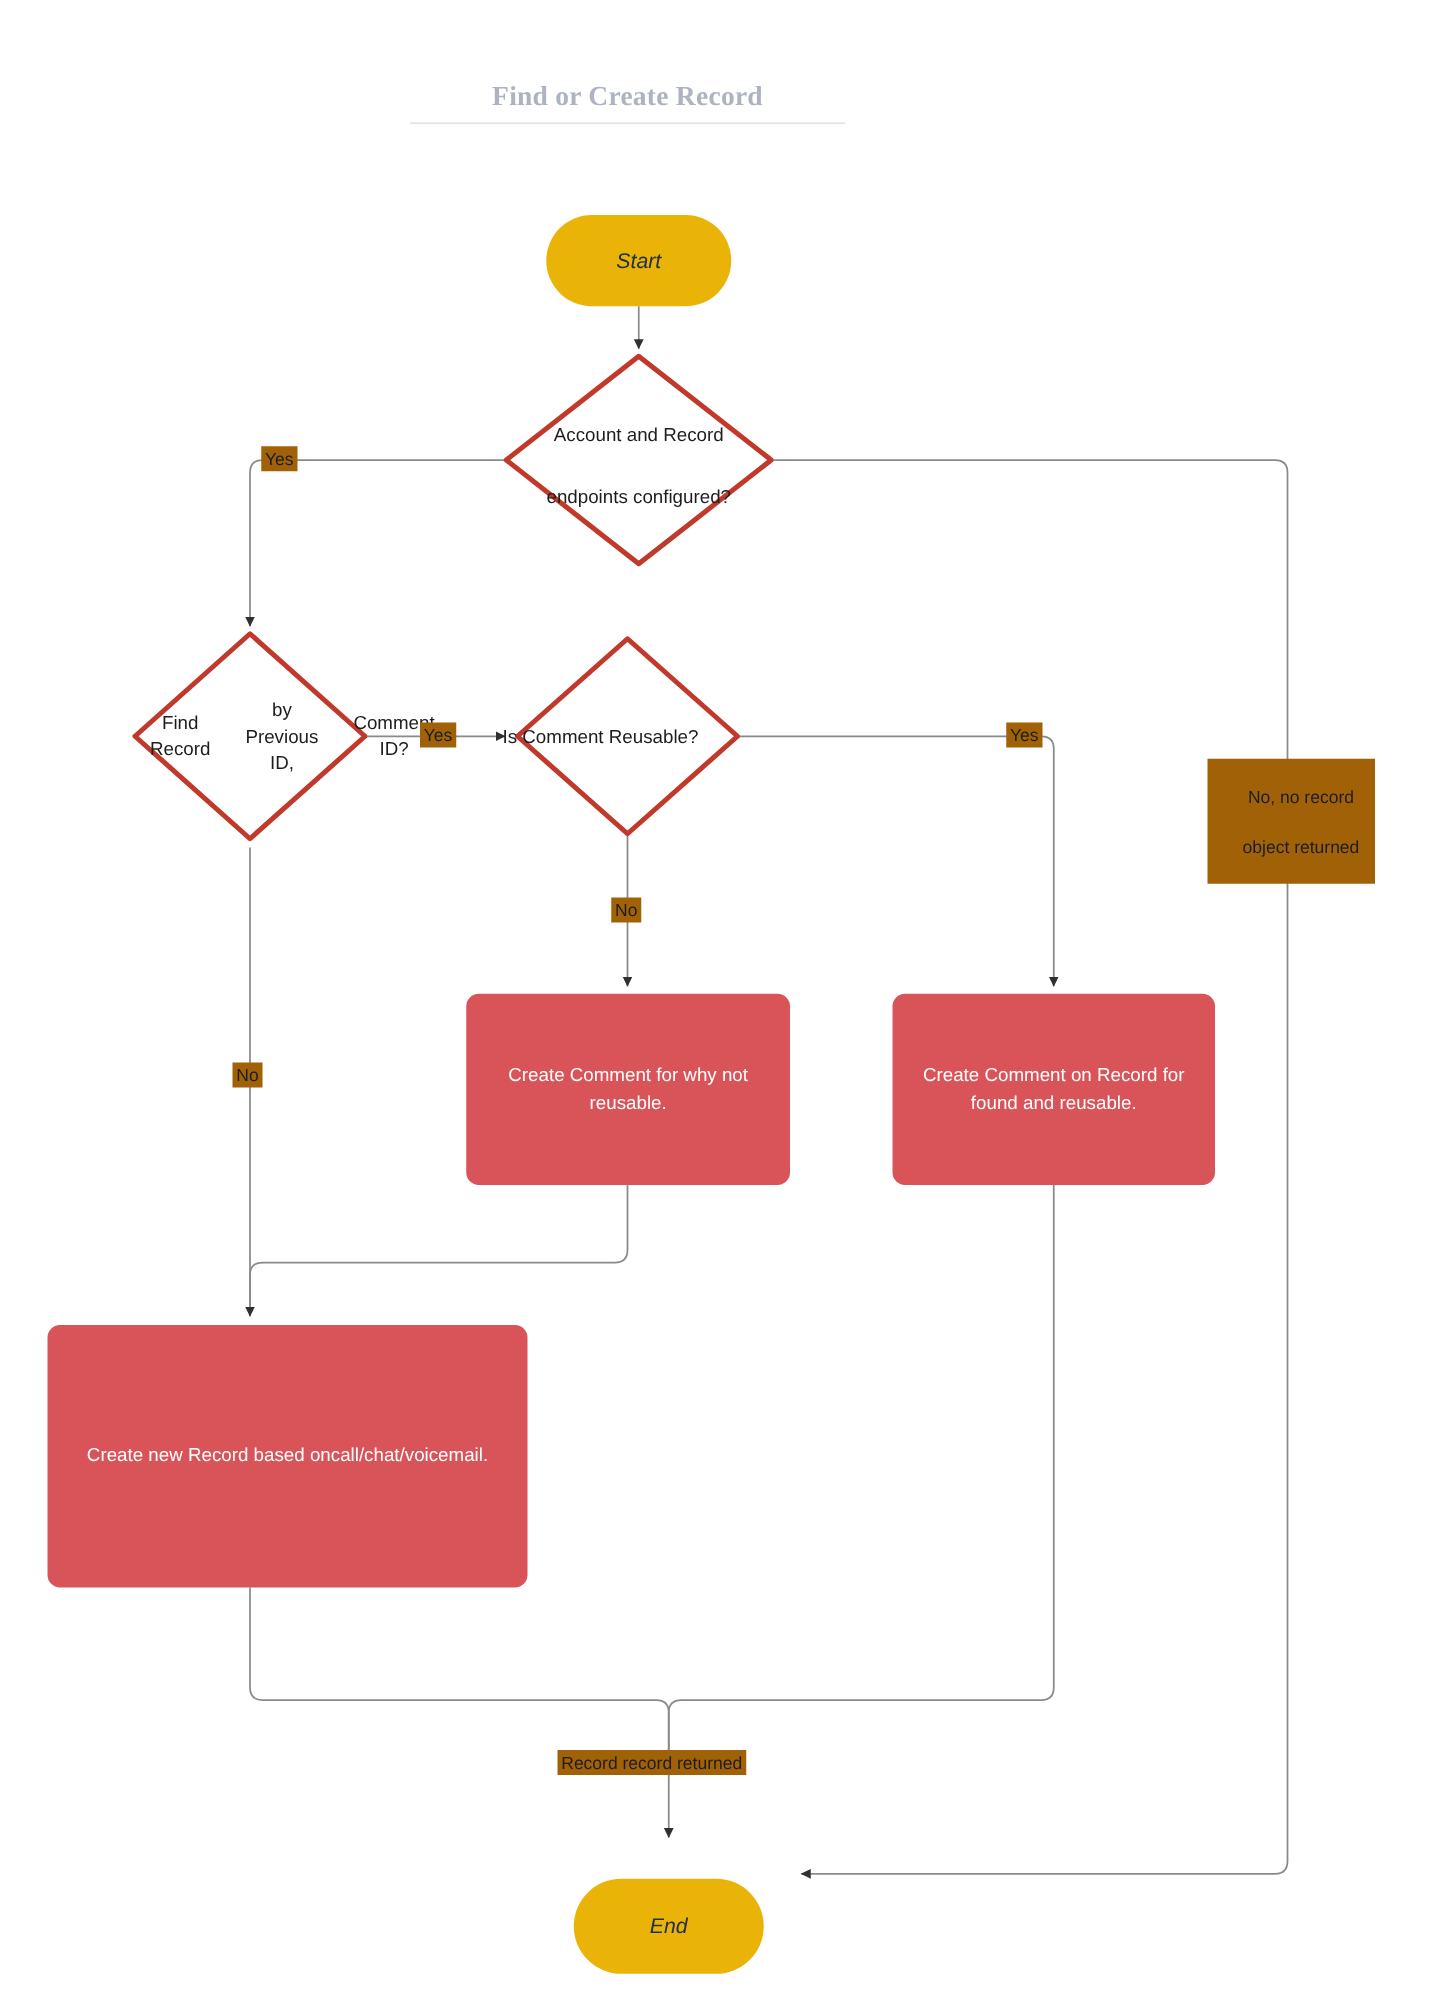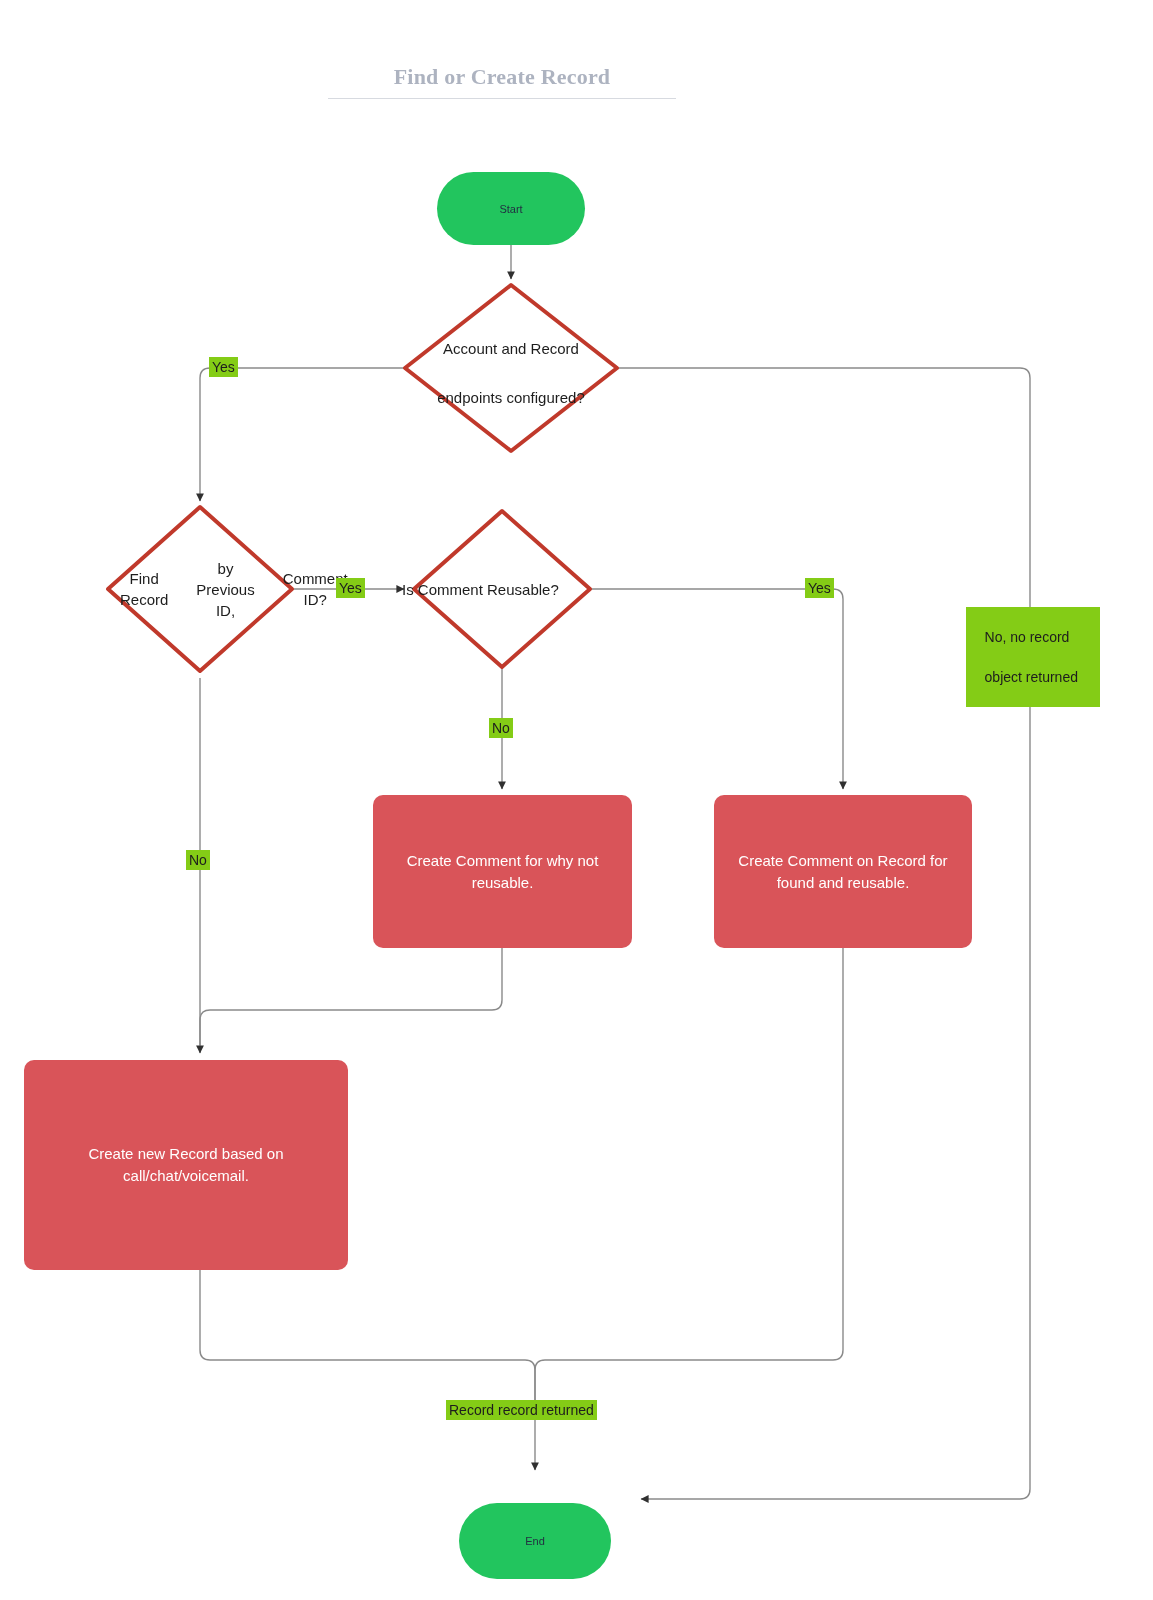--- a/index.html
+++ b/index.html
@@ -49,24 +49,25 @@
   
   .node {
     position: absolute;
     box-sizing: border-box;
     display: flex;
     align-items: center;
     justify-content: center;
     text-align: center;
   }
   .terminator {
-    background: #22c55e;
+    background: #eab308;
     border-radius: 48px;
     color: #223042;
-    font-size: 11px;
+    font-size: 17px;
+    font-style: italic;
   }
   .process {
     background: #d95459;
     border-radius: 10px;
     color: #ffffff;
     font-size: 15px;
     line-height: 22px;
     padding: 0 14px;
   }
   .diamond-label {
@@ -80,23 +81,24 @@
     line-height: 21px;
     pointer-events: none;
     gap: 28px;
   }
   
   .edge-label {
     position: absolute;
     color: #1d1d1d;
     font-size: 14px;
     line-height: 20px;
-    background: #84cc16;
+    background: #a16207;
     padding: 0 3px;
     white-space: pre;
+    text-align: center;
   }
 </style>
 </head>
 <body>
 
 <div id="page">
 
   <div class="title-wrap">
     <div class="title-text">Find or Create Record</div>
     <div class="title-rule"></div>
@@ -161,21 +163,21 @@
   <div class="node process" style="left:714px; top:795px; width:258px; height:153px; flex-direction:column;">
     <span>Create Comment on Record for</span>
     <span>found and reusable.</span>
   </div>
 
   <div class="node process" style="left:373px; top:795px; width:259px; height:153px; flex-direction:column;">
     <span>Create Comment for why not</span>
     <span>reusable.</span>
   </div>
 
-  <div class="node process" style="left:24px; top:1060px; width:324px; height:210px; flex-direction:column;">
+  <div class="node process" style="left:38px; top:1060px; width:384px; height:210px; flex-direction:row;">
     <span>Create new Record based on</span>
     <span>call/chat/voicemail.</span>
   </div>
 
   <div class="node terminator" style="left:459px; top:1479px; width:152px; height:76px;margin-top:24px;">
     <span>End</span>
   </div>
 
   <div class="edge-label" style="left:209px; top:357px;">Yes</div>
 

